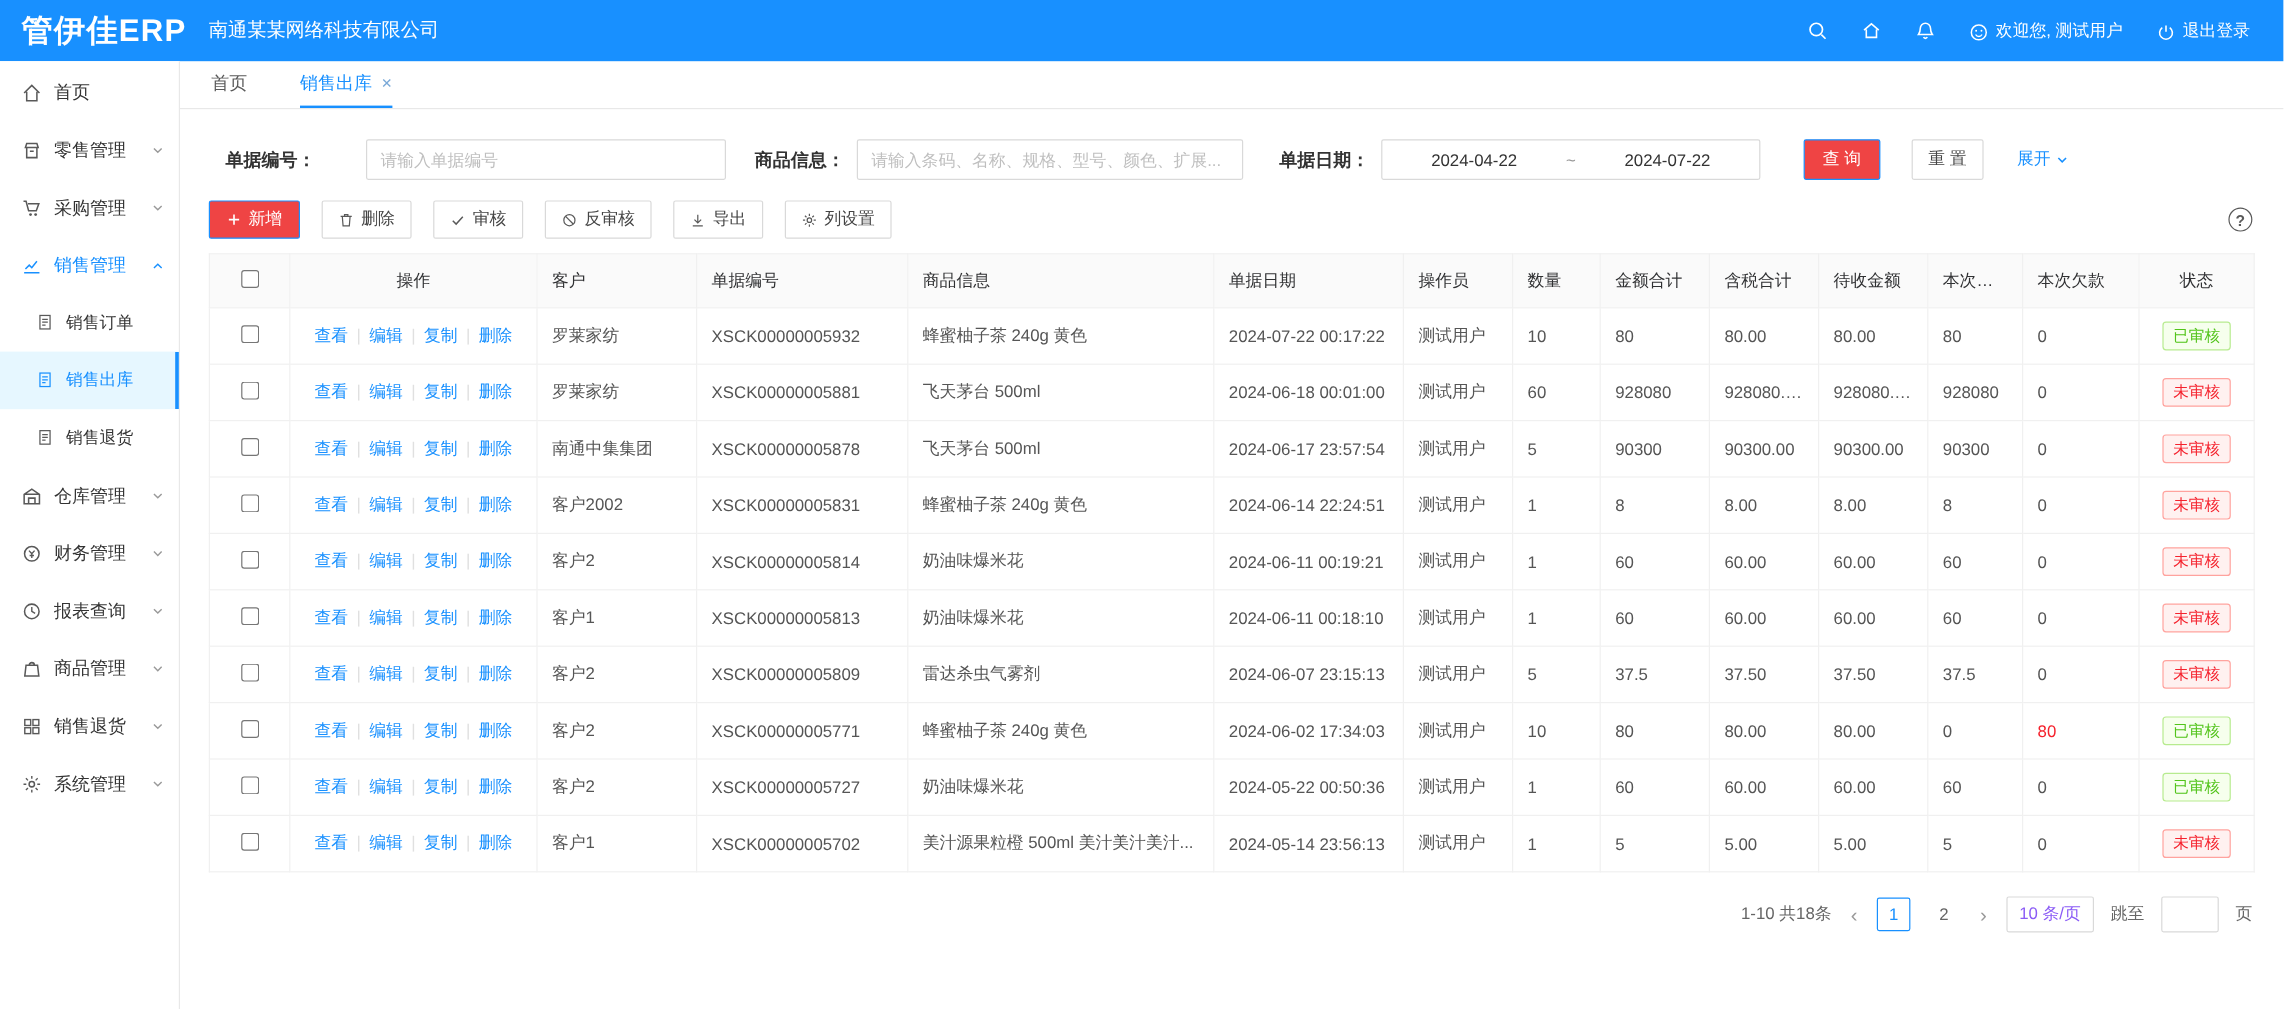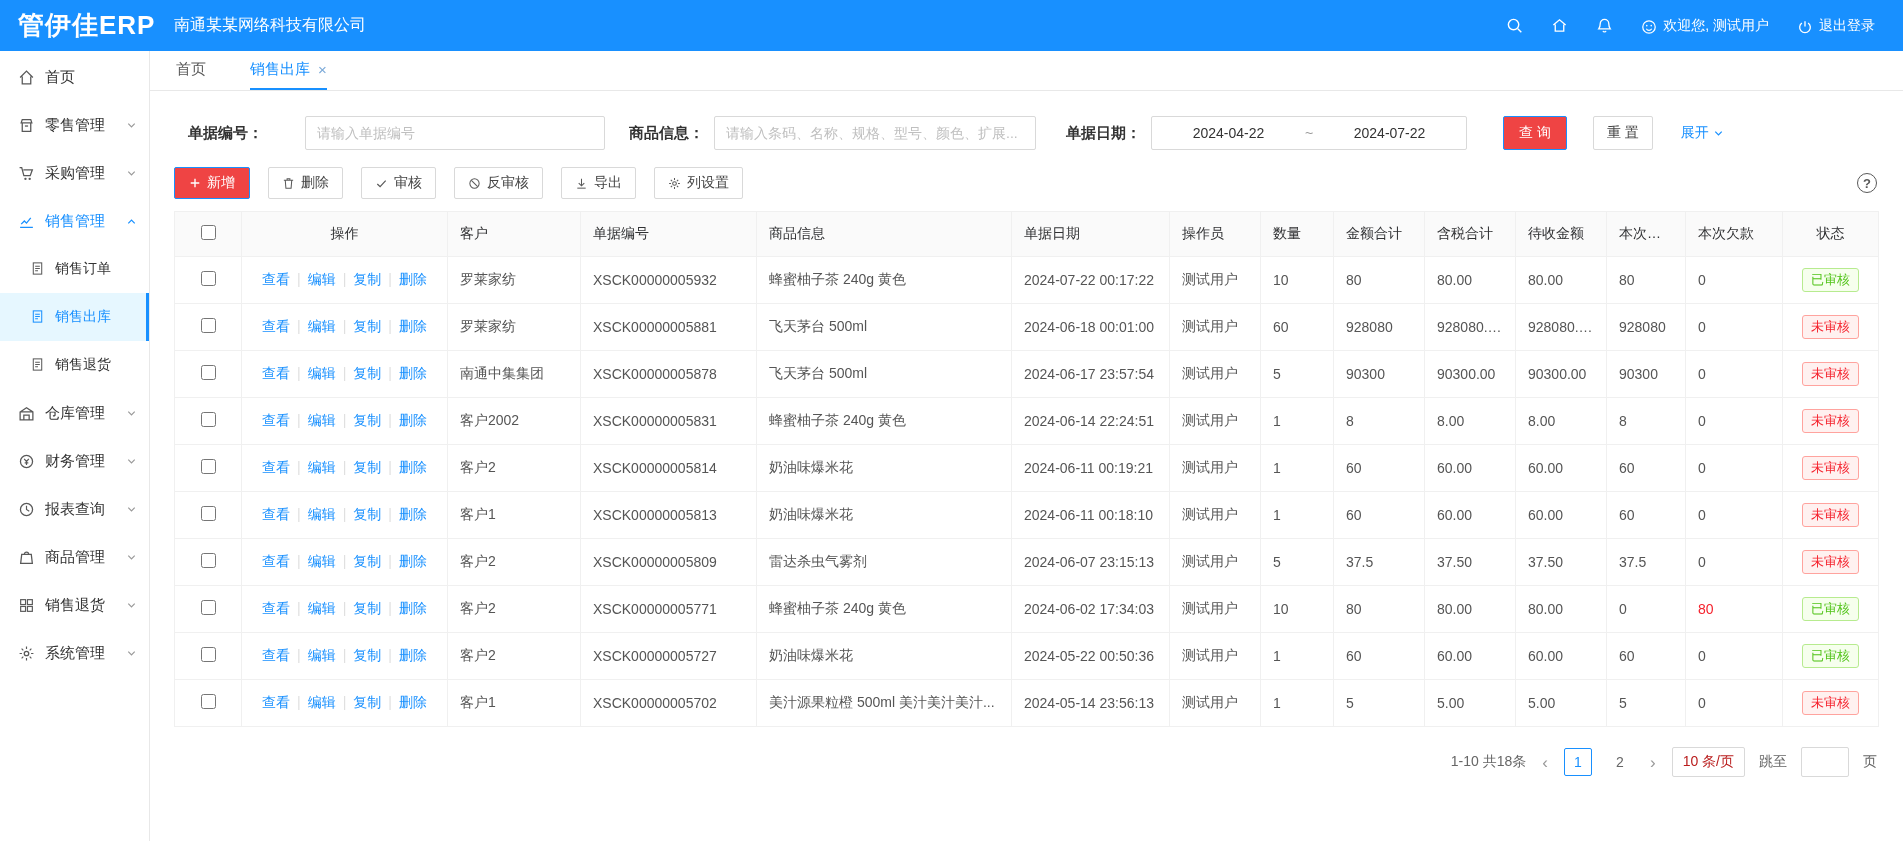--- a/index.html
+++ b/index.html
@@ -77,21 +77,21 @@
   .badge { display:inline-block; padding:3px 8px; font-size:13px; border-radius:3px; line-height:1.2; }
   .badge-green { color:#52c41a; background:#f6ffed; border:1px solid #b7eb8f; }
   .badge-red { color:#f5222d; background:#fff1f0; border:1px solid #ffa39e; }
   input[type="checkbox"] { width:15px; height:15px; cursor:pointer; accent-color:#1890ff; }
 
   
   .pagination { display:flex; align-items:center; justify-content:flex-end; gap:14px; padding:20px 26px 0 0; font-size:14px; color:#666; flex:none; }
   .pg-arrow { color:#999; font-size:17px; cursor:pointer; line-height:1; padding:0 2px; }
   .pg-num { min-width:28px; height:28px; line-height:26px; text-align:center; border-radius:2px; cursor:pointer; color:#666; border:1px solid transparent; }
   .pg-num.active { border-color:#1890ff; color:#1890ff; }
-  .pg-size { height:30px; border:1px solid #d9d9d9; border-radius:2px; padding:0 10px; display:inline-flex; align-items:center; cursor:pointer; color:#b91c1c;text-align:center; }
+  .pg-size { height:30px; border:1px solid #d9d9d9; border-radius:2px; padding:0 10px; display:inline-flex; align-items:center; cursor:pointer; color:#8b5cf6;text-align:center; }
   .pg-jump-input { width:48px; height:30px; border:1px solid #d9d9d9; border-radius:2px; outline:none; padding:0 6px; font-size:14px; }
 </style>
 </head>
 <body>
 
 <div class="topbar">
   <div class="logo">管伊佳ERP</div>
   <div class="company">南通某某网络科技有限公司</div>
   <div class="topbar-right">
     <span class="tb-icon">

